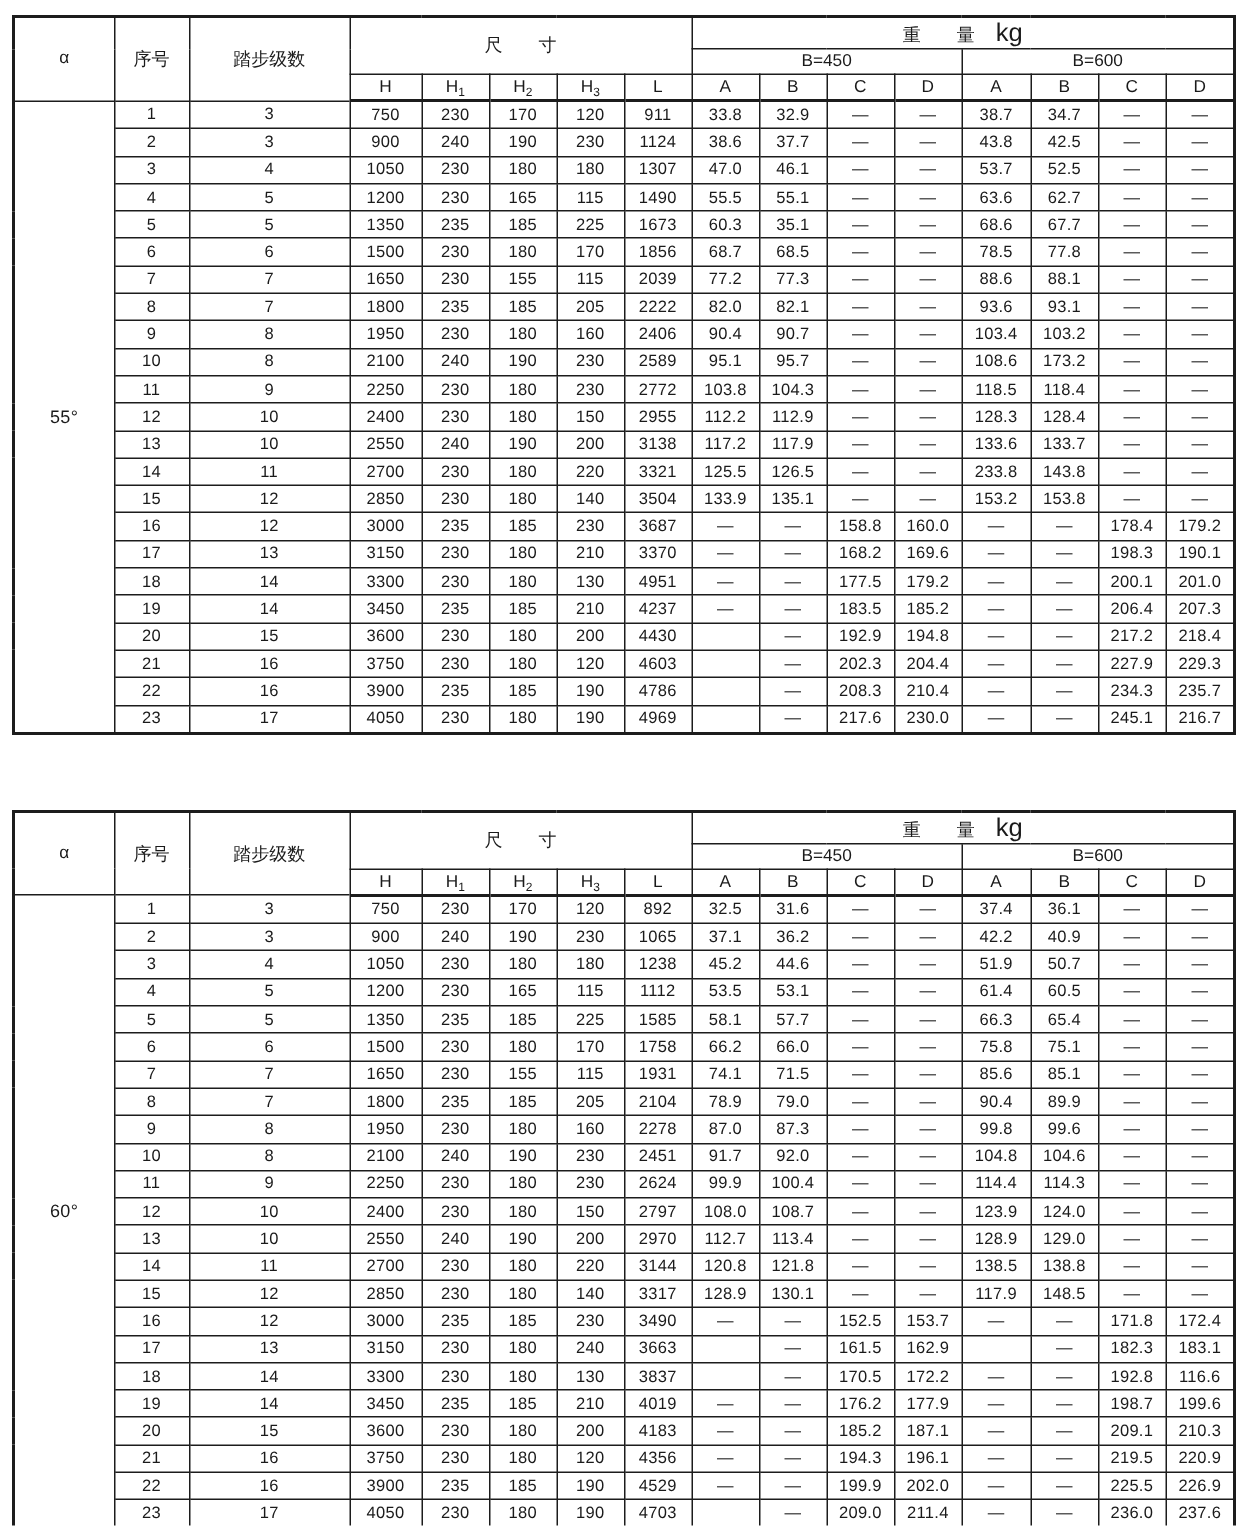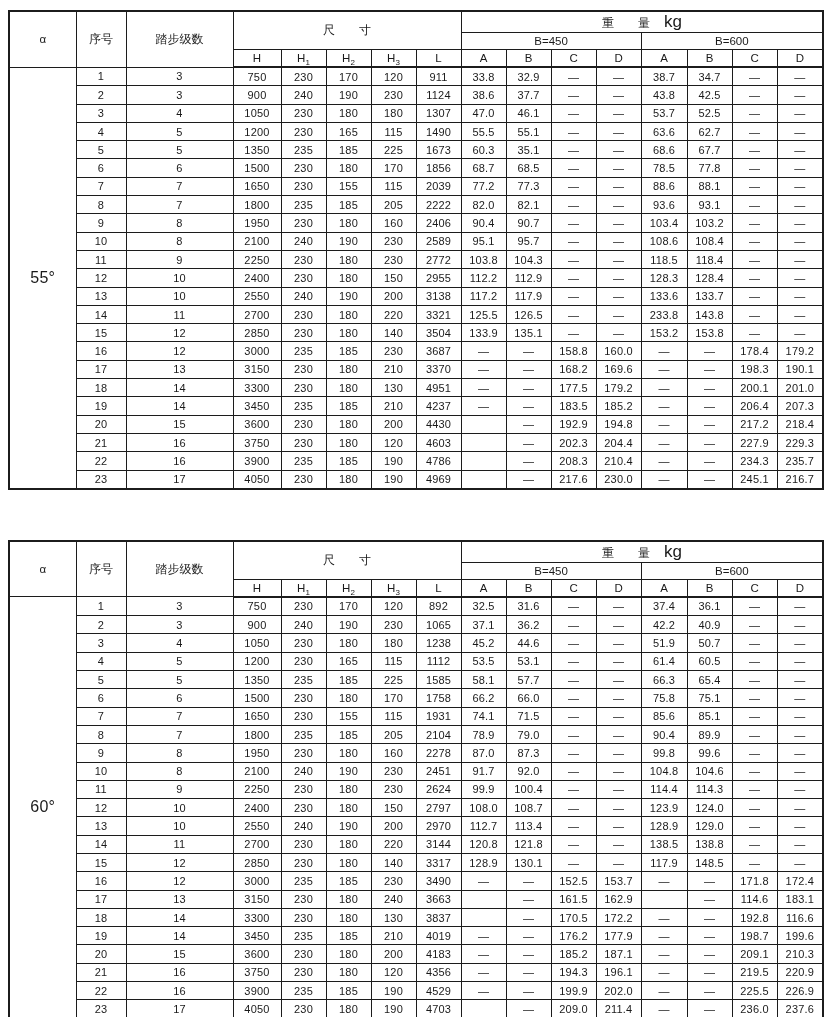--- a/index.html
+++ b/index.html
@@ -44,21 +44,21 @@
   }
   .spec-table thead th.latin {
     font-size: 11.5px;
   }
   .spec-table td {
     height: 17.3px;
     font-size: 11px;
     letter-spacing: 0.2px;
   }
   .spec-table td.alpha-cell {
-    font-size: 16px;
+    font-size: 12px;
   }
   .spec-table sub {
     font-size: 8px;
     line-height: 0;
   }
   .unit {
     margin-left: 14px;
     font-size: 17px;
   }
   .wlabel {
@@ -279,21 +279,21 @@
           <td>2100</td>
           <td>240</td>
           <td>190</td>
           <td>230</td>
           <td>2589</td>
           <td>95.1</td>
           <td>95.7</td>
           <td>—</td>
           <td>—</td>
           <td>108.6</td>
-          <td>108.4</td>
+          <td>173.2</td>
           <td>—</td>
           <td>—</td>
         </tr>
         <tr>
           <td>11</td>
           <td>9</td>
           <td>2250</td>
           <td>230</td>
           <td>180</td>
           <td>230</td>
@@ -842,21 +842,21 @@
           <td>230</td>
           <td>180</td>
           <td>240</td>
           <td>3663</td>
           <td></td>
           <td>—</td>
           <td>161.5</td>
           <td>162.9</td>
           <td></td>
           <td>—</td>
-          <td>114.6</td>
+          <td>182.3</td>
           <td>183.1</td>
         </tr>
         <tr>
           <td>18</td>
           <td>14</td>
           <td>3300</td>
           <td>230</td>
           <td>180</td>
           <td>130</td>
           <td>3837</td>

